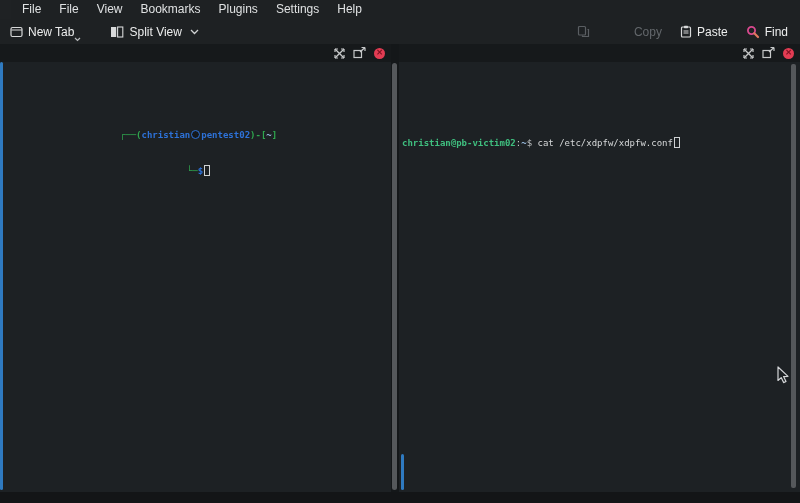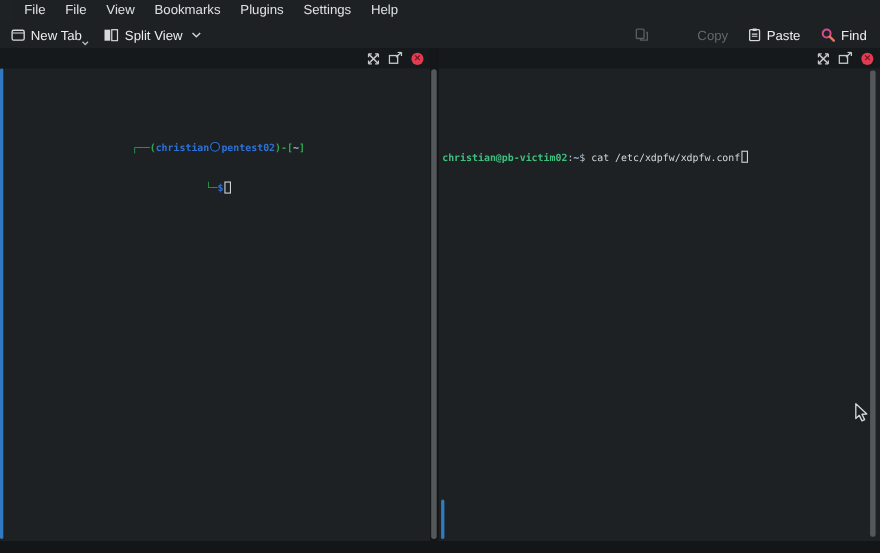--- a/index.html
+++ b/index.html
@@ -10,21 +10,21 @@
     color:#e8eaeb; -webkit-font-smoothing:antialiased;
   }
   
   .menubar { position:absolute; left:11px; top:0; width:800px; height:19px;
     background:#1e2123; display:flex; align-items:center; padding-left:2px; }
   .menu-item { font-size:12px; color:#dfe1e2; padding:0 9px; height:19px;
     line-height:19px; cursor:default; }
   
   .toolbar { position:absolute; left:0; top:19px; width:800px; height:25px;
     background:#1e2123; display:flex; align-items:center; }
-  .tb-left { display:flex; align-items:flex-start; padding-left:6px; gap:4px; }
+  .tb-left { display:flex; align-items:flex-start; padding-left:6px; gap:20px; }
   .tb-right { margin-left:auto; display:flex; align-items:center; gap:10px; padding-right:8px; }
   .tb-btn { display:flex; align-items:center; gap:5px; font-size:12px;
     color:#eceded; padding:2px 4px; border-radius:3px; position:relative; }
   .tb-btn.disabled { color:#63676b;gap:44px; }
   .tb-btn svg { display:block; }
   .tiny-caret { position:absolute; right:-3px; bottom:-1px; }
   .chev { margin-left:3px; display:flex; align-items:center; }
   
   .content { position:absolute; left:0; top:44px; width:800px; height:448px; background:#141719; }
   .pane-header { position:absolute; top:0; height:18px; background:#16191b;

